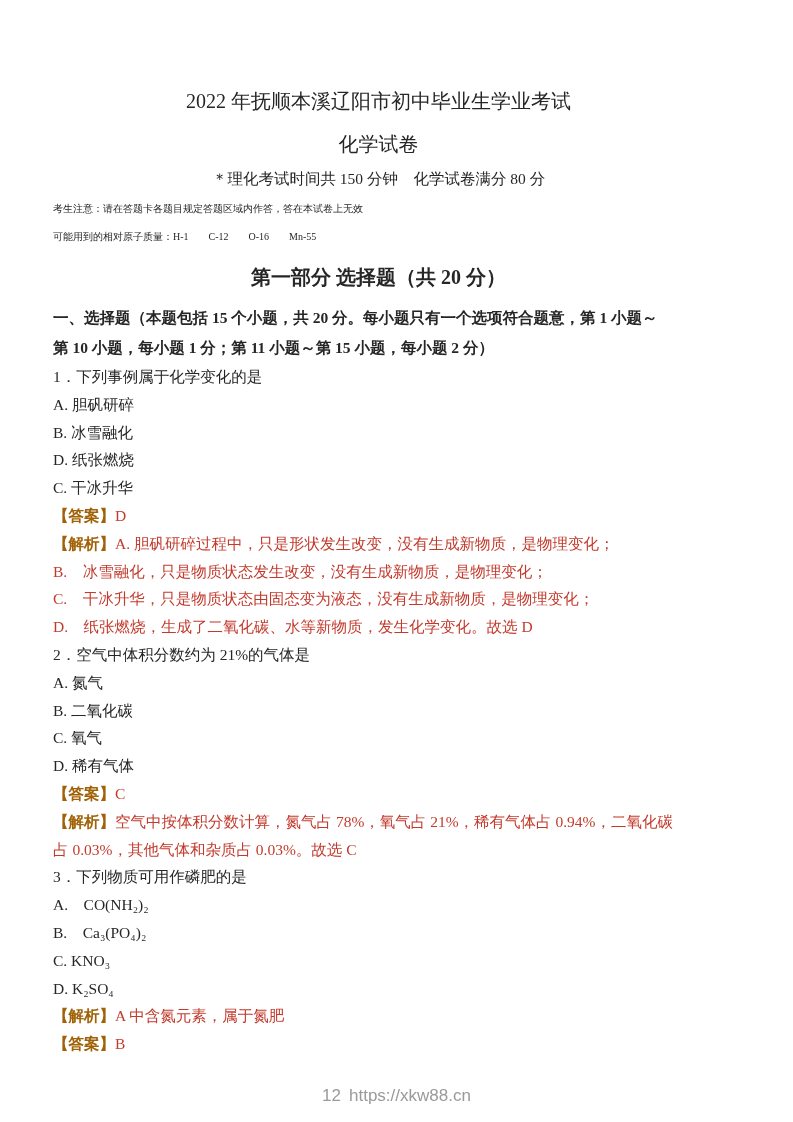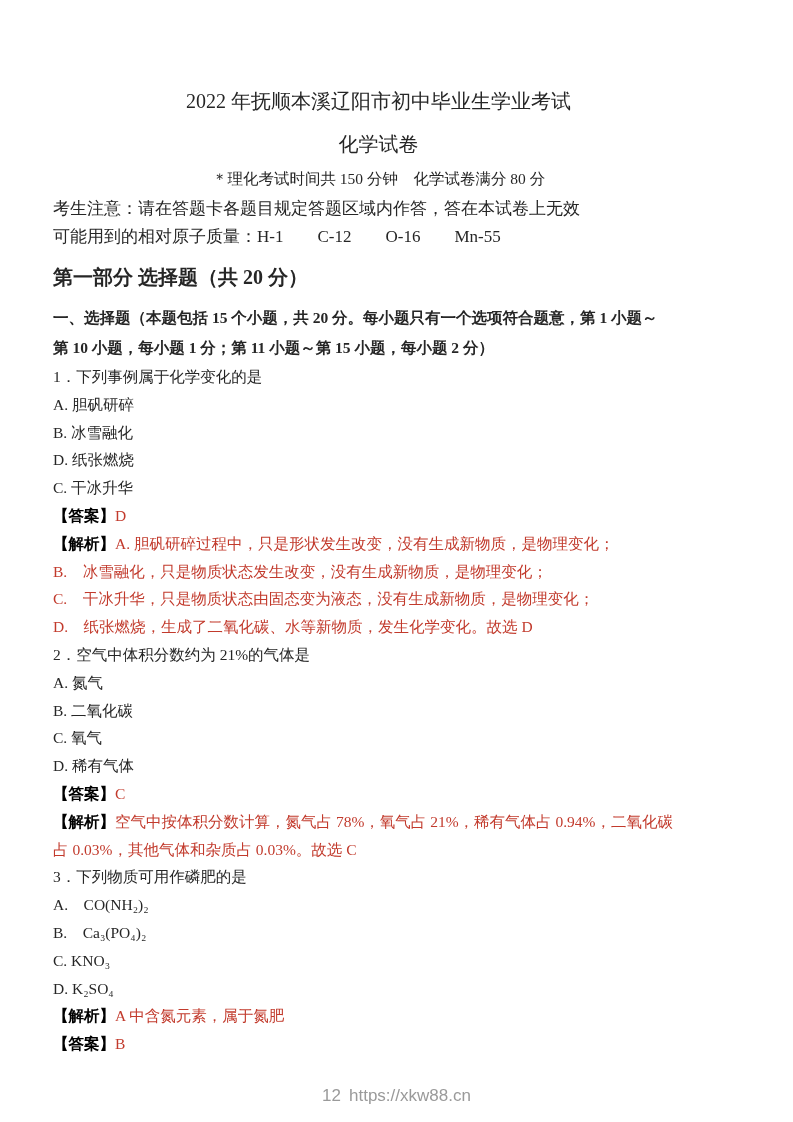--- a/index.html
+++ b/index.html
@@ -12,30 +12,30 @@
   .content { padding:88px 89px 0 53px; }
   .exam-title {
     font-size:20px; line-height:26px; font-weight:normal;
     text-align:center; margin:0 0 17px;
   }
   .subject-title {
     font-size:20px; line-height:26px; font-weight:normal;
     text-align:center; margin:0 0 10px;
   }
   .info-line { font-size:15.5px; line-height:24px; text-align:center; margin:5px 0 6px; }
-  .plain-line { font-size:17px; line-height:24px; margin:0 0 4px; white-space:pre-wrap; }
+  .plain-line { font-size:10px; line-height:24px; margin:0 0 4px; white-space:pre-wrap; }
   .section-heading {
     font-size:20px; line-height:28px; font-weight:bold;
-    margin:14px 0 12px;
+    text-align:center; margin:14px 0 12px;
   }
   .instr { font-size:15.5px; line-height:30px; font-weight:bold; margin:0; white-space:pre-wrap; }
   .q { margin:0; }
   .q p { margin:0; font-size:15.5px; line-height:27.8px; white-space:pre-wrap; }
   .red { color:#c23a2c; }
-  .red-label { color:#000000; font-weight:bold; }
+  .red-label { color:#a16207; font-weight:bold; }
   .footer {
     position:absolute; left:0; right:0; bottom:16px;
     text-align:center; color:#9a9a9a; font-size:17px;
     font-family:Liberation Sans, sans-serif;
   }
   .footer span { margin:0 4px; }
 </style>
 </head>
 <body>
 

